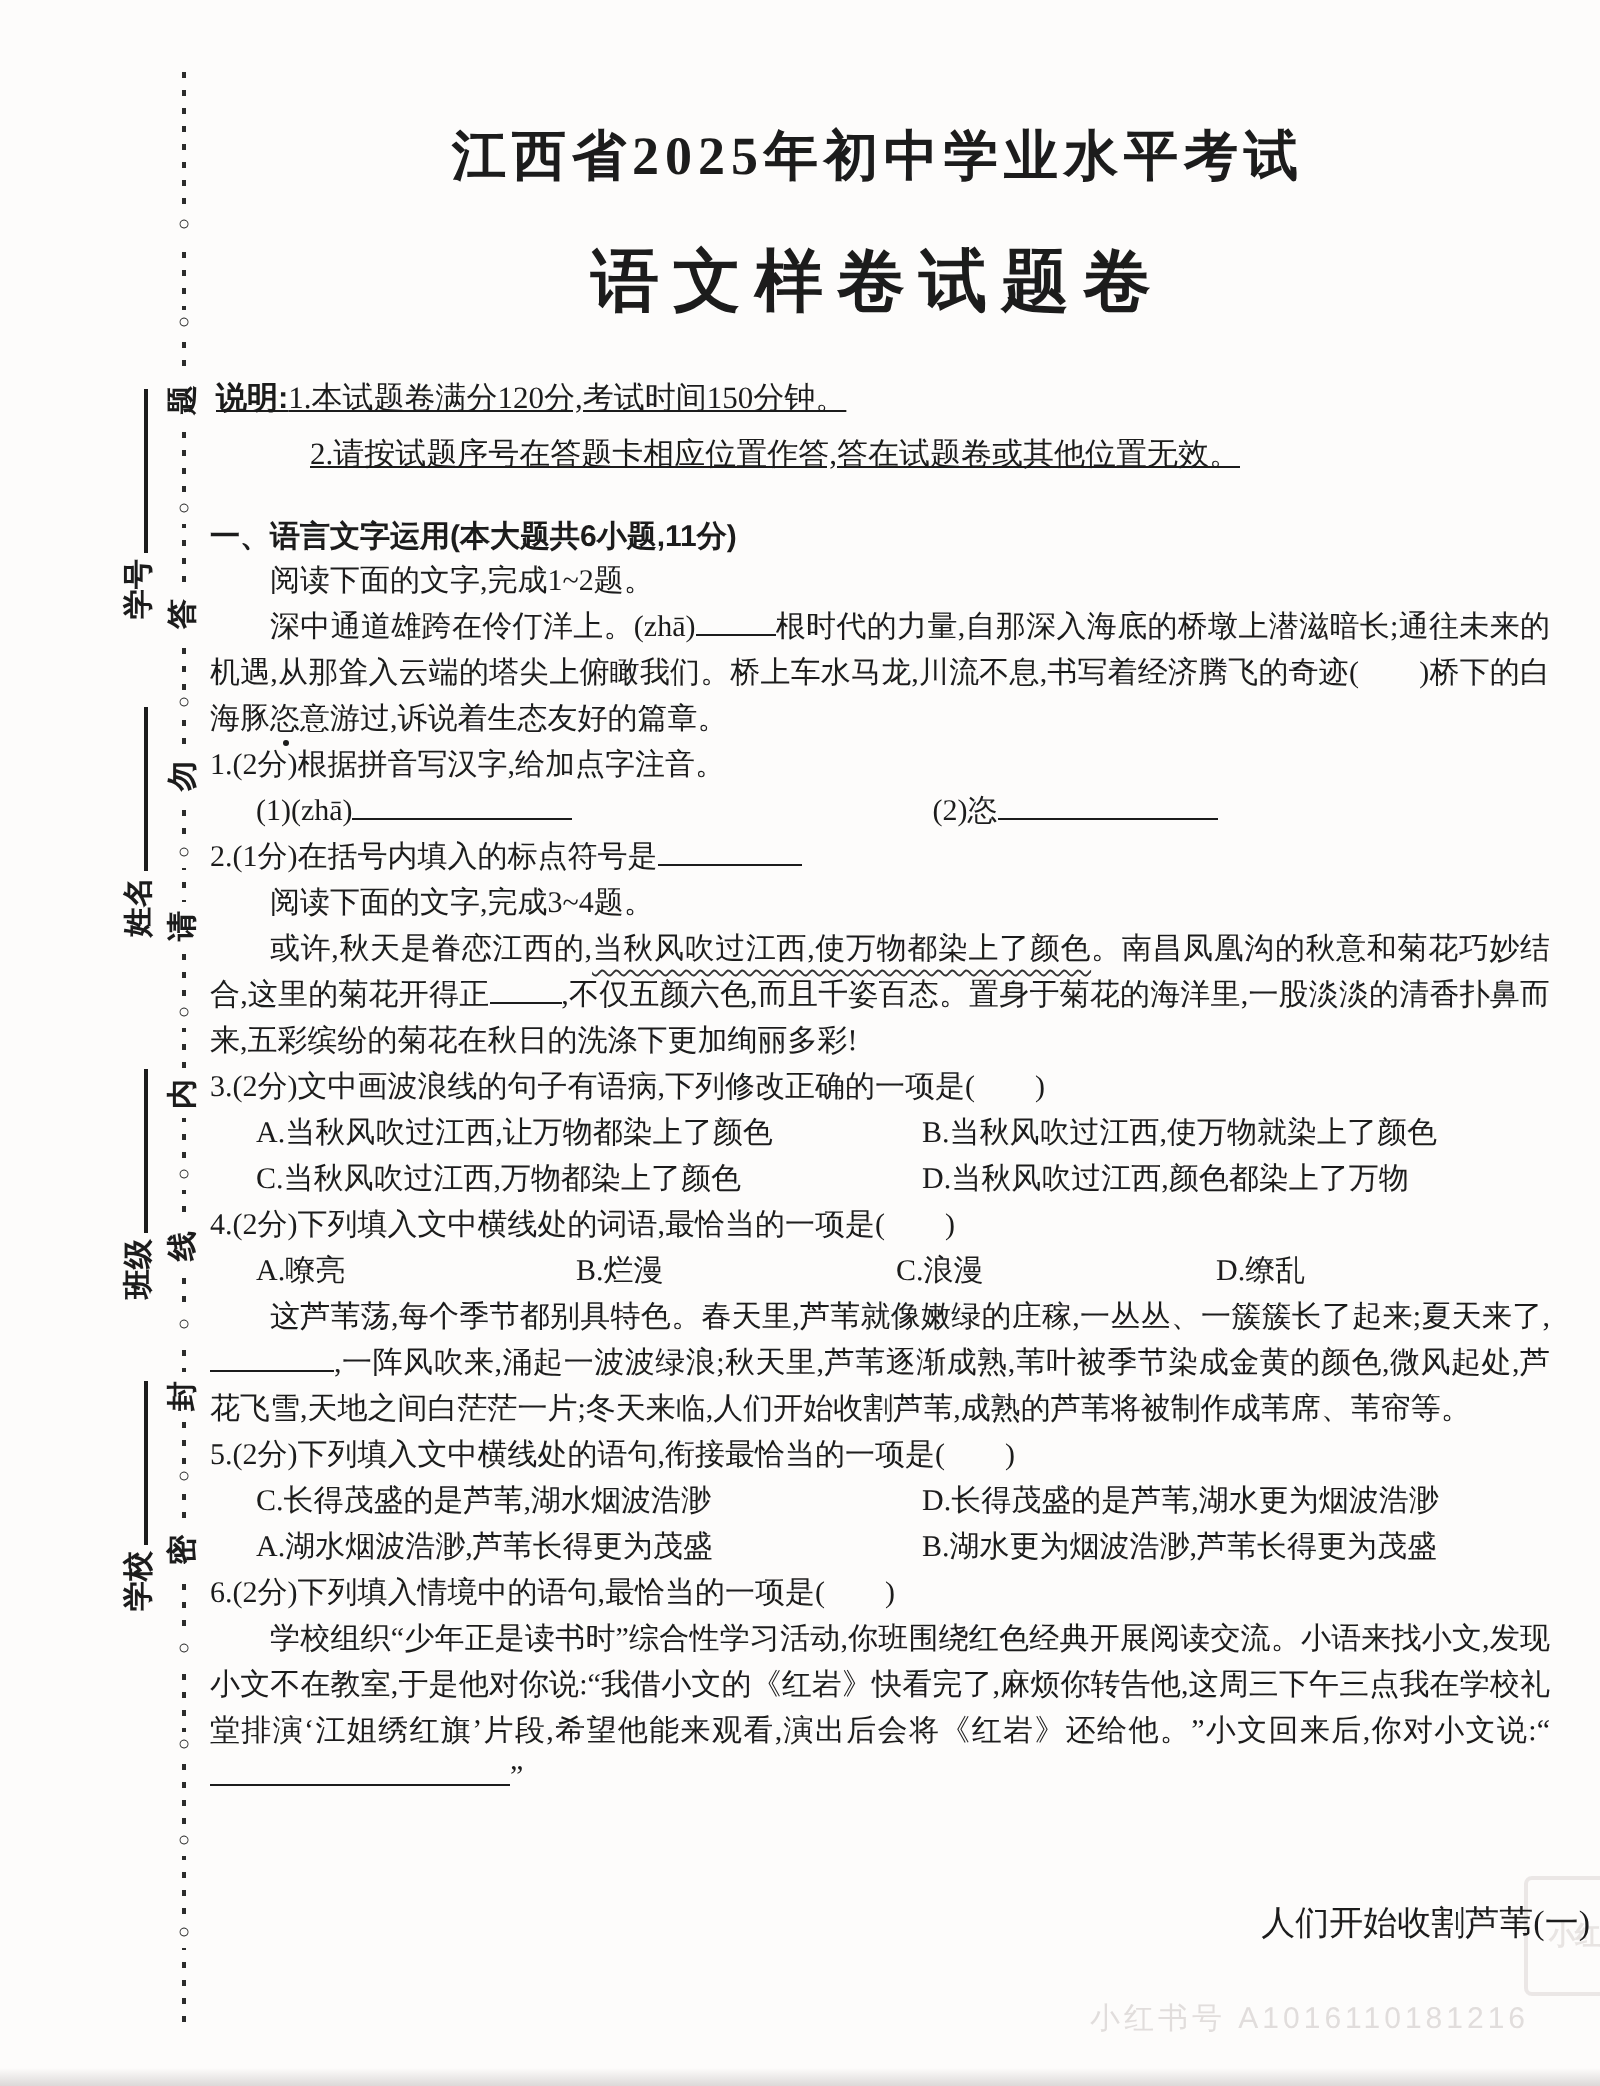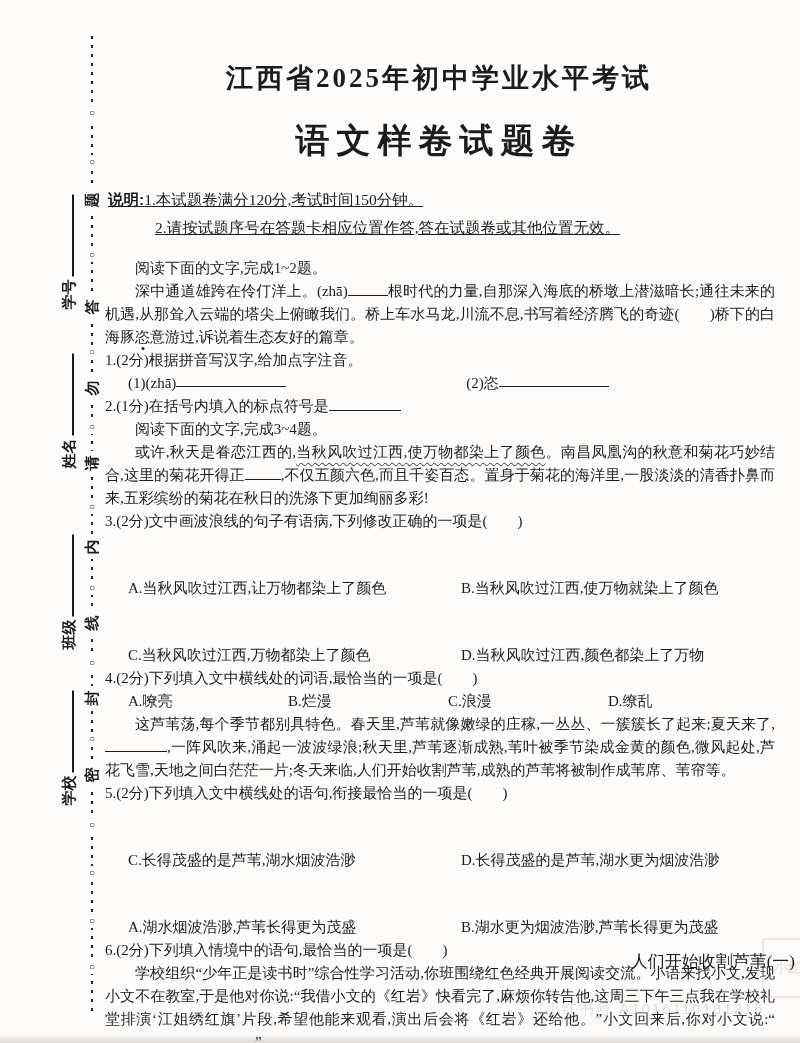--- a/index.html
+++ b/index.html
@@ -35,21 +35,21 @@
   .notes .nlabel{font-weight:bold;font-family:"Liberation Sans","DejaVu Sans",sans-serif;flex:0 0 auto;}
   .notes .row2{padding-left:47px;}
 
   
   .content{position:absolute;left:105px;top:257px;width:670px;
     font-size:15px;line-height:23px;}
   .content p{margin:0;}
   .sec-heading{font-weight:bold;font-family:"Liberation Sans","DejaVu Sans",sans-serif;}
   .indent{text-indent:2em;}
   .passage{text-indent:2em;text-align:justify;}
-  .optrow2{display:flex;padding-left:23px;line-height:23px;margin-top:44px;}
+  .optrow2{display:flex;padding-left:23px;line-height:23px;}
   .optrow2 .opt{flex:0 0 333px;}
   .optrow4{display:flex;padding-left:23px;line-height:23px;}
   .optrow4 .opt4{flex:0 0 160px;}
   .subline{display:flex;padding-left:23px;}
   .gap2{display:inline-block;width:180px;}
 
   .bl{display:inline-block;border-bottom:1px solid #1c1c1c;height:14px;vertical-align:baseline;}
   .w40{width:40px}.w70{width:72px}.w110{width:110px}.w36{width:36px}.w62{width:62px}.w150{width:150px}
 
   .wavy{text-decoration:underline wavy #333 1px;text-underline-offset:5px;}
@@ -113,20 +113,21 @@
 <div class="notes">
   <div class="row1">
     <span class="nlabel">说明:</span>
     <span>1.本试题卷满分120分,考试时间150分钟。</span>
   </div>
   <div class="row2">2.请按试题序号在答题卡相应位置作答,答在试题卷或其他位置无效。</div>
 </div>
 
 <div class="content">
 
+  <p class="sec-heading">一、语言文字运用(本大题共6小题,11分)</p>
 
   <p class="indent">阅读下面的文字,完成1~2题。</p>
 
   <p class="passage"><span>深中通道雄跨在伶仃洋上。(zhā)</span><span class="bl w40"></span><span>根时代的力量,自那深入海底的桥墩上潜滋暗长;通往未来的机遇,从那耸入云端的塔尖上俯瞰我们。桥上车水马龙,川流不息,书写着经济腾飞的奇迹(　　)桥下的白海豚</span><span class="dotu">恣</span><span>意游过,诉说着生态友好的篇章。</span></p>
 
   <p>1.(2分)根据拼音写汉字,给加点字注音。</p>
 
   <div class="subline">
     <span>(1)(zhā)</span>
       <span class="bl w110"></span>

